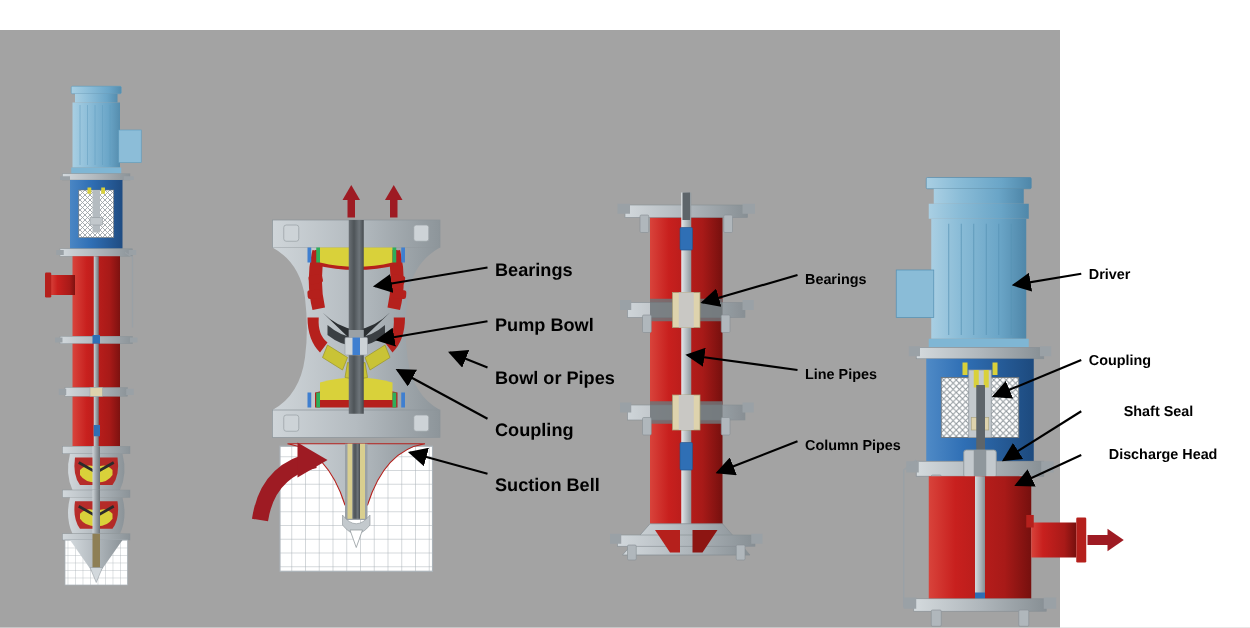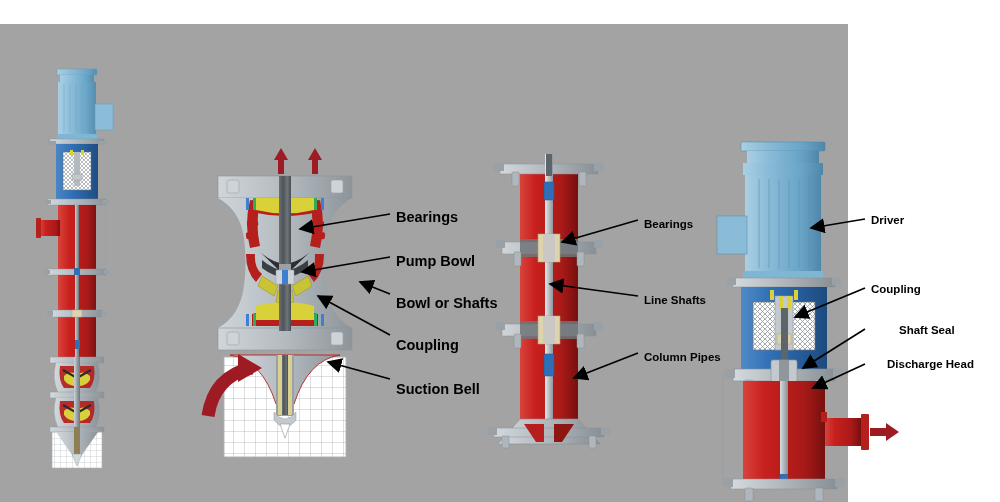--- a/index.html
+++ b/index.html
@@ -286,21 +286,21 @@
     <line x1="190" y1="190" x2="100" y2="205" marker-end="url(#ah2)"></line>
     <line x1="190" y1="233" x2="102" y2="248" marker-end="url(#ah2)"></line>
     <line x1="190" y1="270" x2="160" y2="258" marker-end="url(#ah2)"></line>
     <line x1="190" y1="311" x2="118" y2="272" marker-end="url(#ah2)"></line>
     <line x1="190" y1="355" x2="128" y2="338" marker-end="url(#ah2)"></line>
   </g>
 </svg>
 
 <div class="label lbl-lg" style="left:396px; top:186px;">Bearings</div>
 <div class="label lbl-lg" style="left:396px; top:230px;">Pump Bowl</div>
-<div class="label lbl-lg" style="left:396px; top:272px;">Bowl or Shafts</div>
+<div class="label lbl-lg" style="left:396px; top:272px;">Bowl or Pipes</div>
 <div class="label lbl-lg" style="left:396px; top:314px;">Coupling</div>
 <div class="label lbl-lg" style="left:396px; top:358px;">Suction Bell</div>
 
 <svg id="svg3" width="250" height="502" style="left:480px;">
   <defs>
     <linearGradient id="g3-red" x1="0" y1="0" x2="1" y2="0">
       <stop offset="0" stop-color="#d8433b"></stop>
       <stop offset="0.26" stop-color="#c8201e"></stop>
       <stop offset="0.72" stop-color="#a81a18"></stop>
       <stop offset="1" stop-color="#76100e"></stop>
@@ -370,21 +370,21 @@
   </g>
 
   <g stroke="#000" stroke-width="1.7" fill="none">
     <line x1="158" y1="196" x2="82" y2="218" marker-end="url(#ah3)"></line>
     <line x1="158" y1="272" x2="70" y2="260" marker-end="url(#ah3)"></line>
     <line x1="158" y1="329" x2="94" y2="354" marker-end="url(#ah3)"></line>
   </g>
 </svg>
 
 <div class="label lbl-sm" style="left:644px; top:195px;">Bearings</div>
-<div class="label lbl-sm" style="left:644px; top:271px;">Line Shafts</div>
+<div class="label lbl-sm" style="left:644px; top:271px;">Line Pipes</div>
 <div class="label lbl-sm" style="left:644px; top:328px;">Column Pipes</div>
 
 <svg id="svg4" width="270" height="502" style="left:715px;">
   <defs>
     <linearGradient id="g4-motor" x1="0" y1="0" x2="1" y2="0">
       <stop offset="0" stop-color="#a9cfe3"></stop>
       <stop offset="0.30" stop-color="#8abcd7"></stop>
       <stop offset="0.72" stop-color="#6aa5c7"></stop>
       <stop offset="1" stop-color="#4f87a9"></stop>
     </linearGradient>

